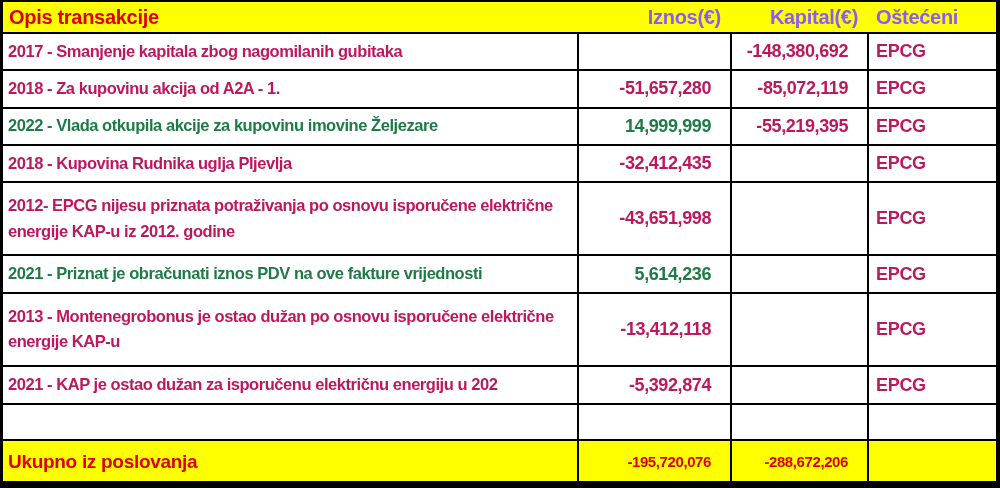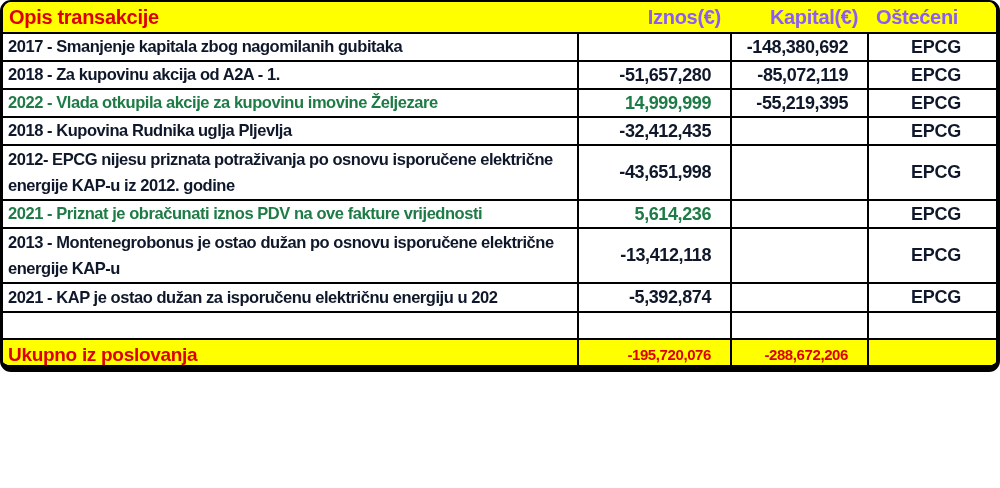--- a/index.html
+++ b/index.html
@@ -1,21 +1,21 @@
 <!DOCTYPE html>
 <html><head>
 <meta charset="utf-8">
 <style>
   html,body{margin:0;padding:0;background:#ffffff;}
   body{font-family:"Liberation Sans",sans-serif;}
   #frame{
-    width:1000px;height:372px;box-sizing:border-box;
+    width:1000px;height:488px;box-sizing:border-box;
     border-style:solid;border-color:#000;
     border-top-width:2px;border-left-width:3px;border-right-width:4px;border-bottom-width:7px;
-    background:#fff;overflow:hidden;border-radius:11px;
+    background:#fff;overflow:hidden;
   }
   table.tx{
     width:100%;height:100%;border-collapse:collapse;table-layout:fixed;
   }
   col.c-opis{width:575px;}
   col.c-iznos{width:153px;}
   col.c-kapital{width:137px;}
   col.c-osteceni{width:128px;}
 
   
@@ -25,31 +25,31 @@
     padding:0;height:30px;vertical-align:middle;color:#8b5cf6;
   }
   th.h-opis{text-align:left;padding-left:6px;color:#DD0000;}
   th.h-iznos{text-align:right;padding-right:10px;}
   th.h-kapital{text-align:right;padding-right:10px;}
   th.h-osteceni{text-align:left;padding-left:8px;}
 
   
   tbody td{
     border:2px solid #000;padding:0;vertical-align:middle;
-    font-weight:bold;color:#0f172a;background:#fff;overflow:hidden;
+    font-weight:bold;color:#be185d;background:#fff;overflow:hidden;
   }
   tbody td:first-child{border-left:none;}
   tbody td:last-child{border-right:none;}
   tbody tr:last-child td{border-bottom:none;}
 
   td.opis{font-size:16.5px;letter-spacing:-0.45px;padding-left:5px;padding-right:2px;line-height:1.55;}
   td.opis.nowrap{white-space:nowrap;}
   td.opis.wrap{white-space:normal;}
   td.num{font-size:18px;letter-spacing:-0.4px;text-align:right;padding-right:19px;white-space:nowrap;}
-  td.who{font-size:18px;letter-spacing:-0.3px;text-align:center;padding-left:7px;white-space:nowrap;}
+  td.who{font-size:18px;letter-spacing:-0.3px;text-align:left;padding-left:7px;white-space:nowrap;}
   .green{color:#1E7B46;}
 
   
   tr.total td{background:#FFFF00;color:#DD0000;}
   tr.total td.opis{font-size:19px;letter-spacing:-0.3px;white-space:nowrap;}
   tr.total td.num{font-size:15px;}
 </style>
 </head>
 <body>
 

